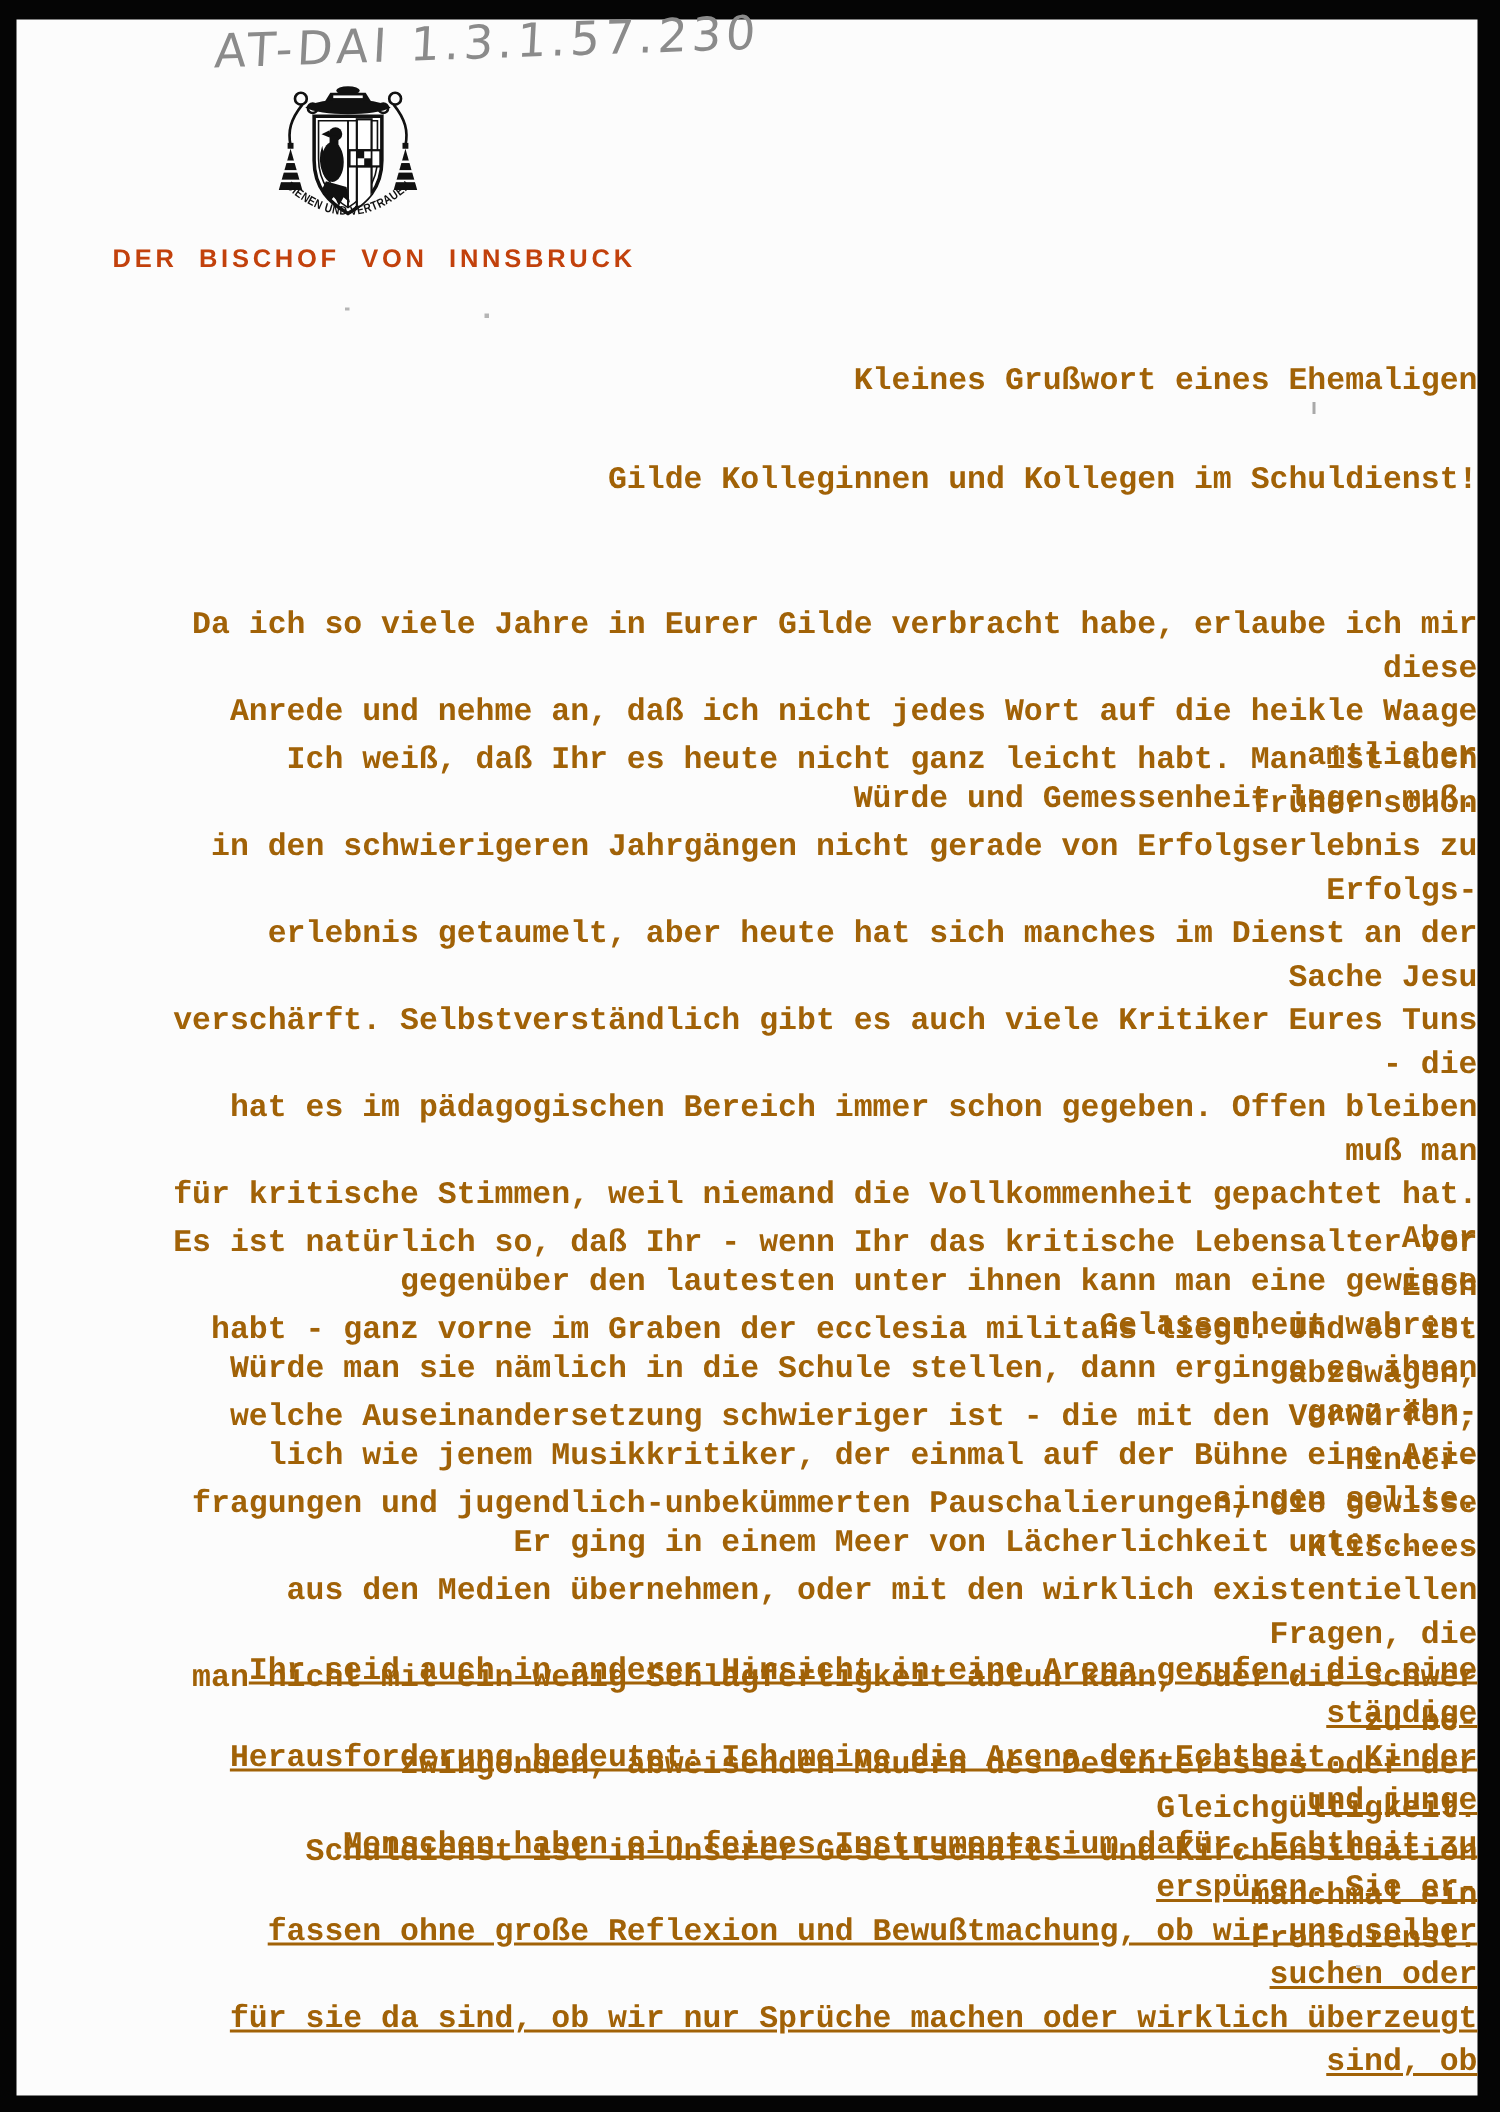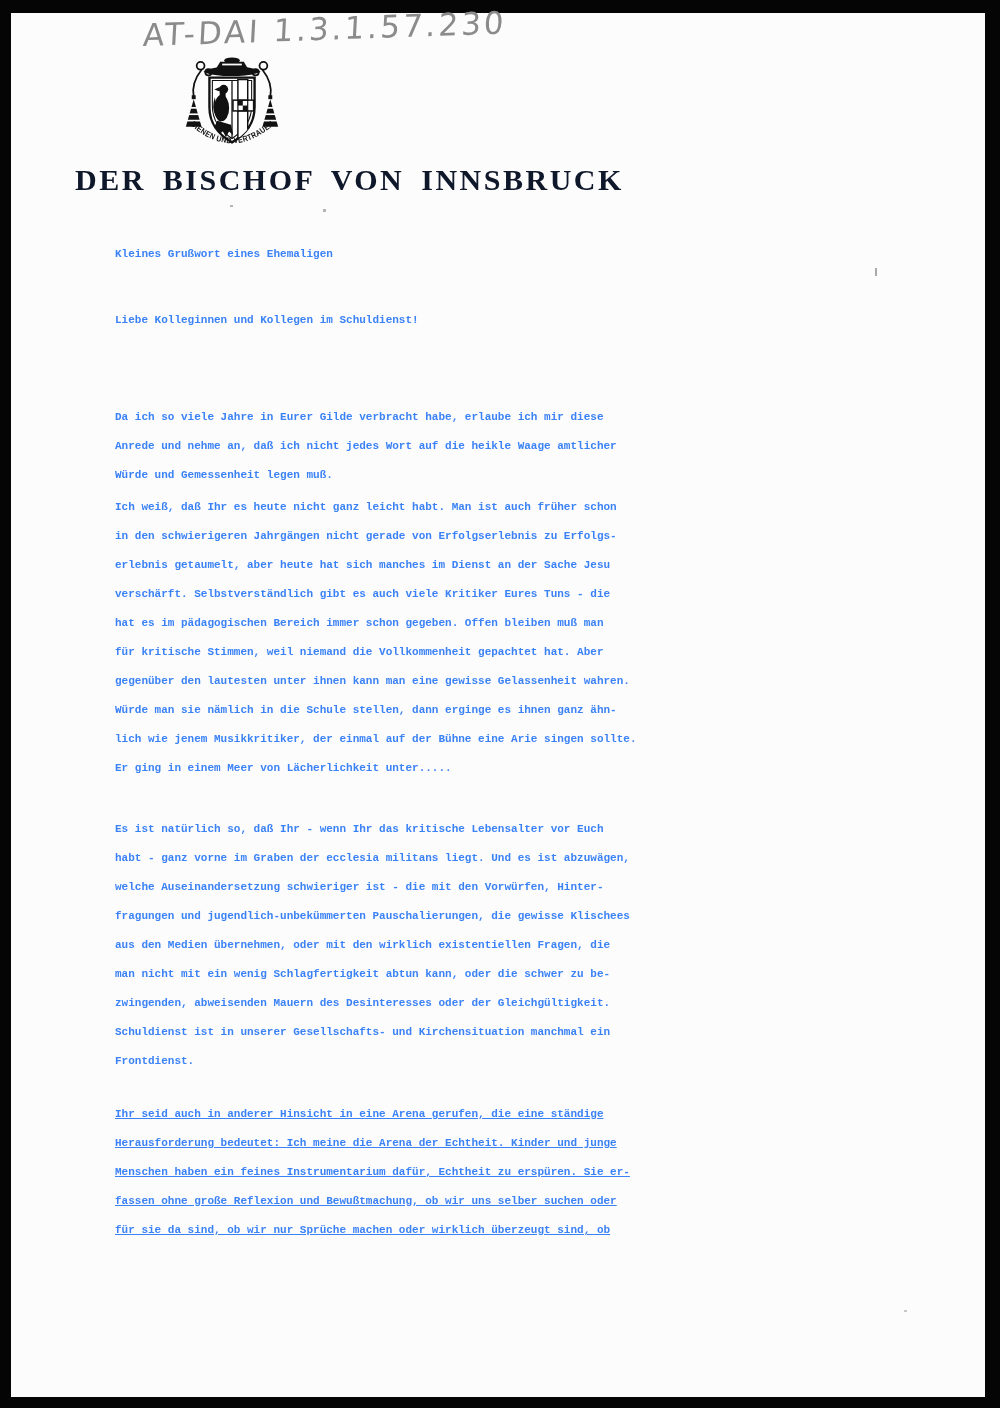--- a/index.html
+++ b/index.html
@@ -31,39 +31,40 @@
   
   .crest{
     position:absolute;
     left:167px;top:42px;
     width:108px;height:106px;
   }
   
   .letterhead-title{
     position:absolute;
     left:64px;top:150px;
-    font-family:Liberation Serif, serif;
+    font-family:Liberation Sans, sans-serif;
     font-weight:bold;
-    font-size:30px;
+    font-size:17px;
     letter-spacing:2.5px;
     word-spacing:7px;
-    color:#0f172a;
+    color:#c2410c;
     white-space:nowrap;
   }
   
   .tw{
     position:absolute;
     left:104px;
     width:870px;
     font-family:"Liberation Mono", monospace;
     font-weight:700;
-    font-size:11px;
+    font-size:21px;
     line-height:29px;
-    color:#3b82f6;
+    color:#a16207;
     white-space:pre-line;
+    text-align:right;
   }
   .subject{top:227px;}
   .salutation{top:293px;}
   .p1{top:342px;margin-top:48px;}
   .p2{top:480px;}
   .p3{top:790px;margin-top:12px;}
   .p4{top:1087px;text-decoration:underline;}
   
   .speck{
     position:absolute;
@@ -149,21 +150,21 @@
       <text font-family="Liberation Sans, sans-serif" font-size="8.4" font-weight="bold" fill="#111" letter-spacing="0.4">
         <textPath href="#mottoArc" startOffset="6" textLength="96" lengthAdjust="spacingAndGlyphs">DIENEN UND VERTRAUEN</textPath>
       </text>
     </g>
   </svg>
 
   <div class="letterhead-title">DER BISCHOF VON INNSBRUCK</div>
 
   <div class="tw subject">Kleines Grußwort eines Ehemaligen</div>
 
-  <div class="tw salutation">Liebe Kolleginnen und Kollegen im Schuldienst!</div>
+  <div class="tw salutation">Gilde Kolleginnen und Kollegen im Schuldienst!</div>
 
   <div class="tw p1">Da ich so viele Jahre in Eurer Gilde verbracht habe, erlaube ich mir diese
 Anrede und nehme an, daß ich nicht jedes Wort auf die heikle Waage amtlicher
 Würde und Gemessenheit legen muß.</div>
 
   <div class="tw p2">Ich weiß, daß Ihr es heute nicht ganz leicht habt. Man ist auch früher schon
 in den schwierigeren Jahrgängen nicht gerade von Erfolgserlebnis zu Erfolgs-
 erlebnis getaumelt, aber heute hat sich manches im Dienst an der Sache Jesu
 verschärft. Selbstverständlich gibt es auch viele Kritiker Eures Tuns - die
 hat es im pädagogischen Bereich immer schon gegeben. Offen bleiben muß man

